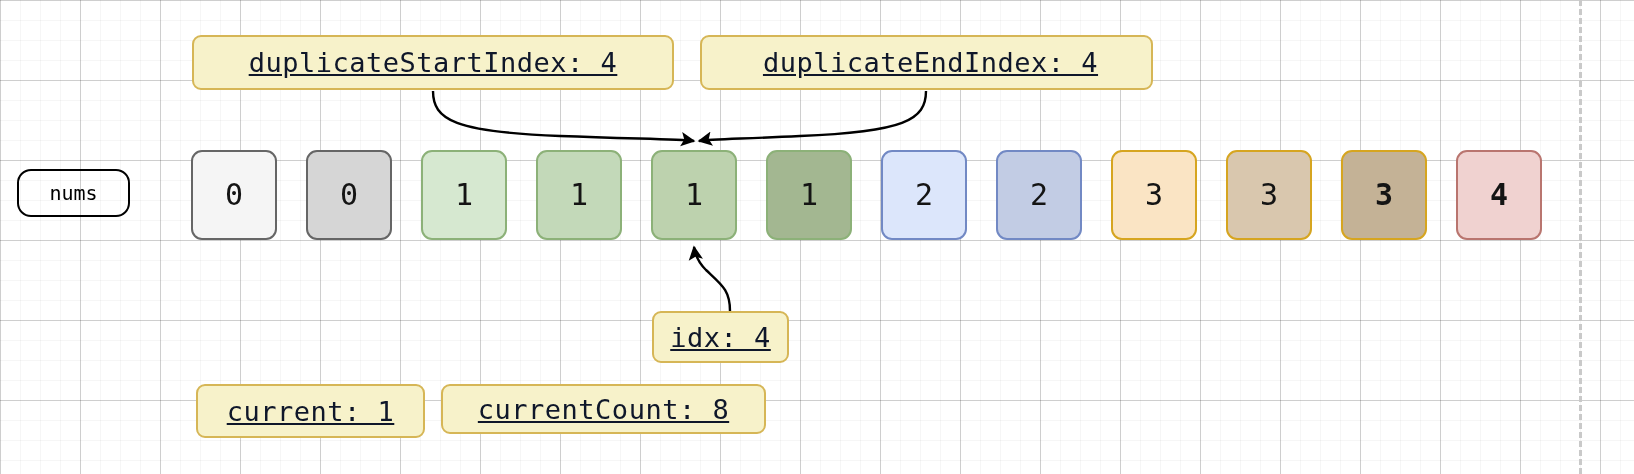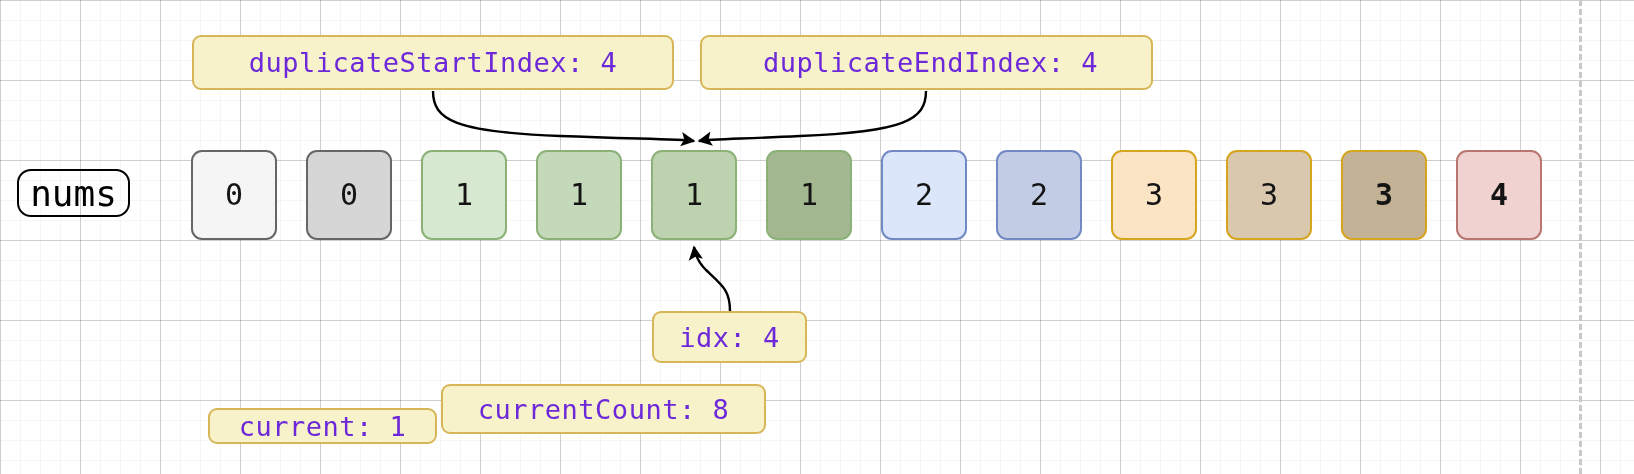--- a/index.html
+++ b/index.html
@@ -53,36 +53,37 @@
     position: absolute;
     box-sizing: border-box;
     display: flex;
     align-items: center;
     justify-content: center;
     background: #f7f2ca;
     border: 2px solid #d6b656;
     border-radius: 9px;
     font-family: "DejaVu Sans Mono", "Liberation Mono", monospace;
     font-size: 27px;
-    color: #6d28d9;
+    color: #0f172a;
     white-space: nowrap;
     letter-spacing: 0.5px;
+    text-decoration: underline;
   }
 
   .var-badge {
     position: absolute;
     box-sizing: border-box;
     display: flex;
     align-items: center;
     justify-content: center;
     background: transparent;
     border: 2.5px solid #000000;
     border-radius: 14px;
     font-family: "DejaVu Sans Mono", "Liberation Mono", monospace;
-    font-size: 36px;
+    font-size: 20px;
     color: #000000;
     white-space: nowrap;
   }
 
   .arrow-layer {
     position: absolute;
     left: 0;
     top: 0;
     width: 1634px;
     height: 474px;
@@ -101,25 +102,25 @@
   </div>
 
   <div class="chip" style="left:192px; top:35px; width:482px; height:55px;">
     <span>duplicateStartIndex: 4</span>
   </div>
 
   <div class="chip" style="left:700px; top:35px; width:453px; height:55px;padding-left:8px;">
     <span>duplicateEndIndex: 4</span>
   </div>
 
-  <div class="chip" style="left:652px; top:311px; width:155px; height:52px;">
+  <div class="chip" style="left:652px; top:311px; width:137px; height:52px;">
     <span>idx: 4</span>
   </div>
 
-  <div class="chip" style="left:208px; top:384px; width:229px; height:36px;margin-top:24px;">
+  <div class="chip" style="left:196px; top:384px; width:229px; height:54px;">
     <span>current: 1</span>
   </div>
 
   <div class="chip" style="left:441px; top:384px; width:325px; height:50px;">
     <span>currentCount: 8</span>
   </div>
 
   <div id="cells">
       <div class="cell" style="left: 191px; top: 150px; width: 86px; height: 90px; background: rgb(245, 245, 245); border-color: rgb(102, 102, 102);">
         <span>0</span>

